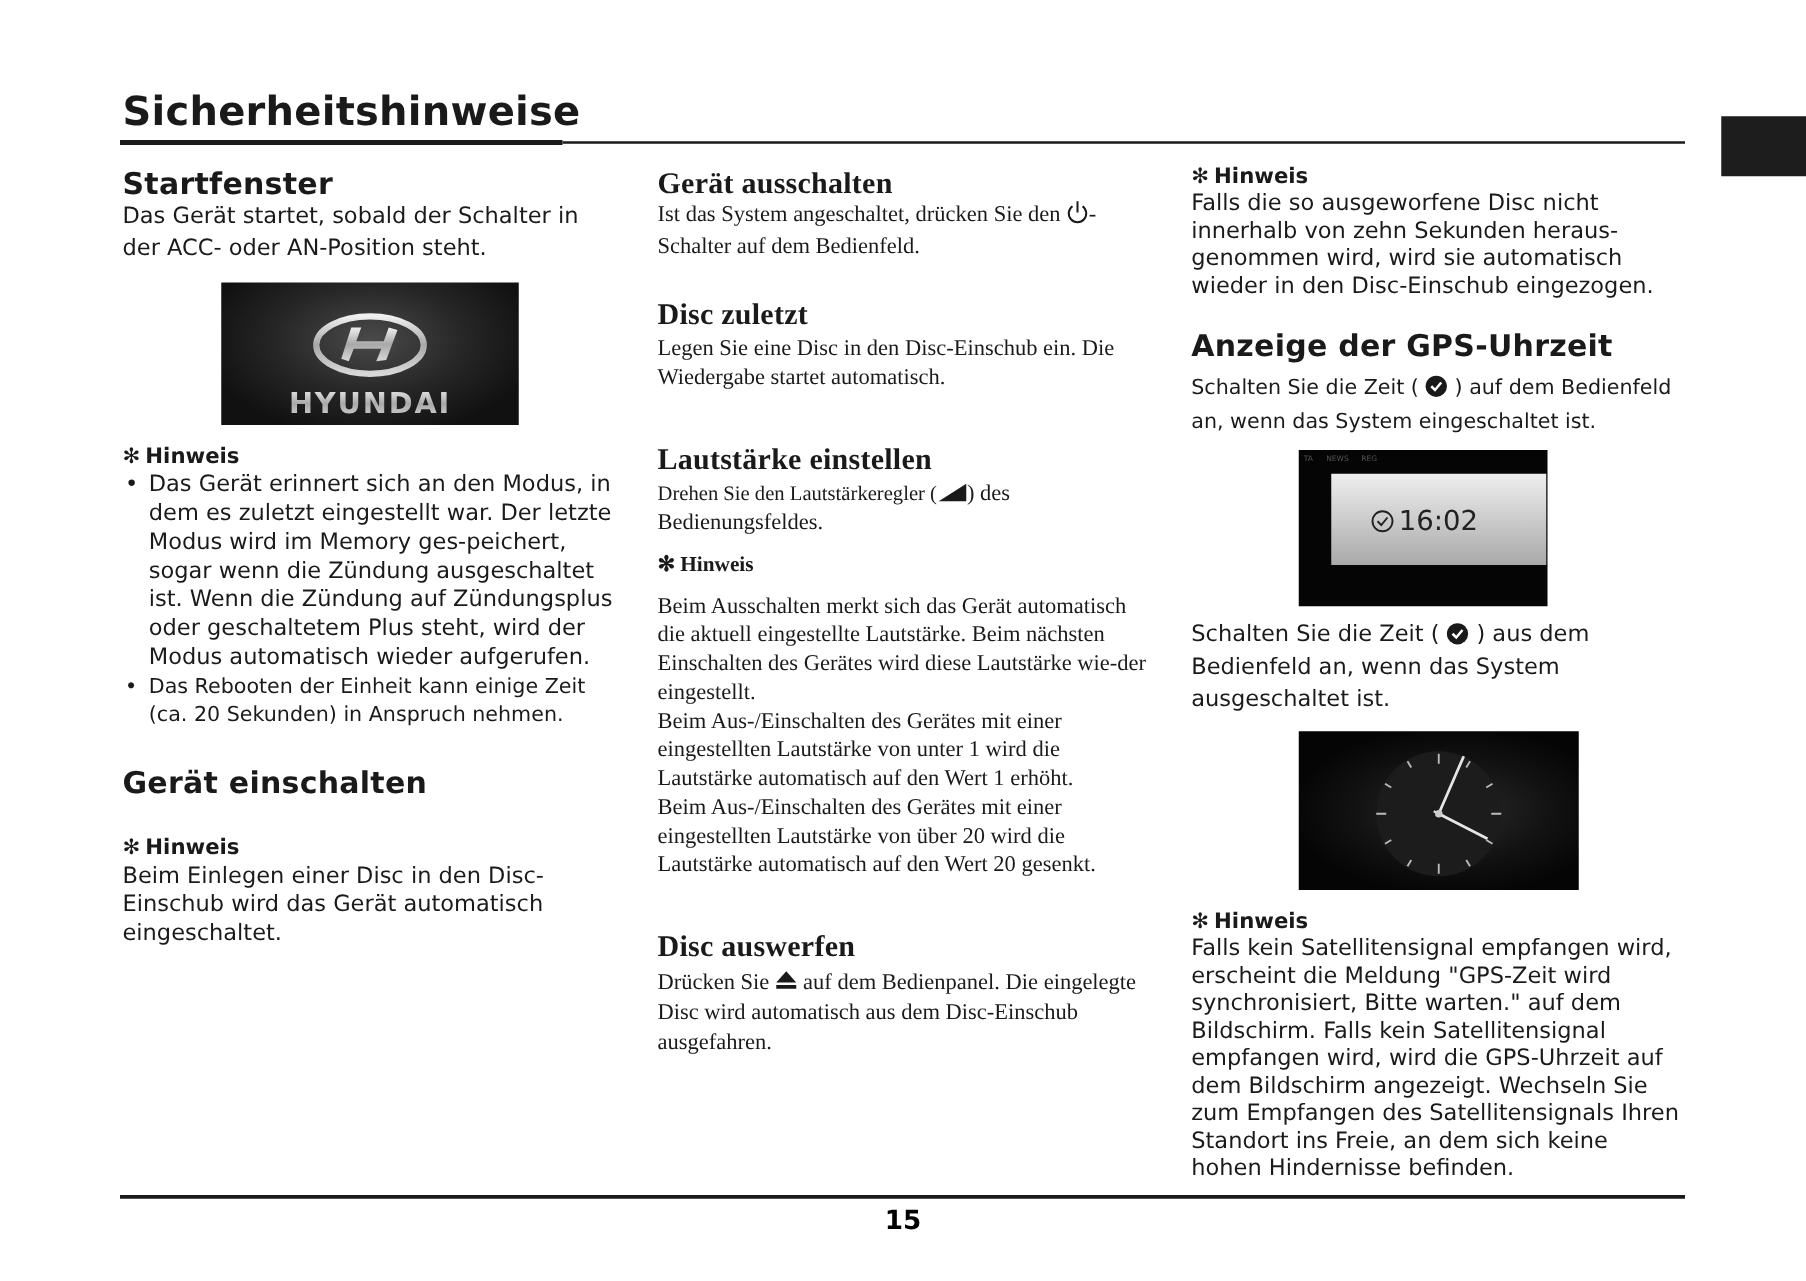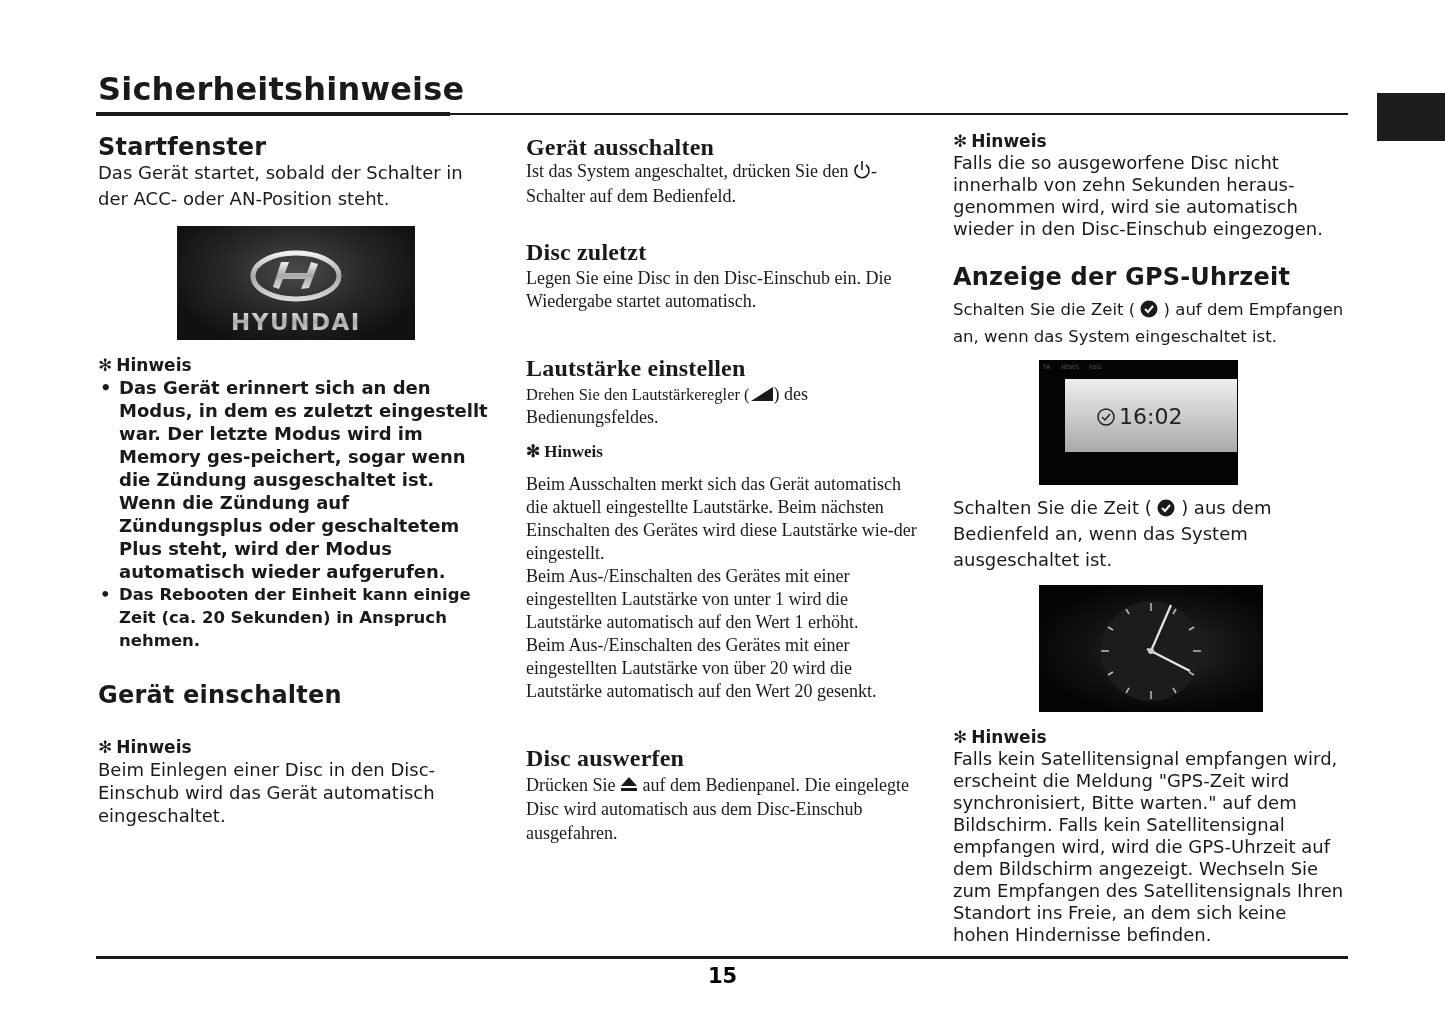--- a/index.html
+++ b/index.html
@@ -19,21 +19,21 @@
   .col2 { left: 526px; width: 395px; font-family: Liberation Serif, serif; }
   .col3 { left: 953px; width: 395px; }
 
   .h2 { font-size: 24px; font-weight: bold; margin: 0; line-height: 30px; letter-spacing: 0.2px; }
   .p { font-size: 18px; line-height: 23px; margin: 0; font-weight: normal; }
   .p-loose { line-height: 26px; }
   .p-small { font-size: 16.5px; }
   .note-title { font-size: 17px; font-weight: bold; margin: 0; line-height: 22px; }
   .note-title .star { font-weight: bold; margin-right: 4px; }
   ul.bullets { list-style: none; margin: 0; padding: 0; }
-  ul.bullets li { position: relative; padding-left: 21px; font-size: 18px; line-height: 23px; font-weight: bold; }
+  ul.bullets li { position: relative; padding-left: 21px; font-size: 18px; line-height: 23px; }
   ul.bullets li.small { font-size: 16.5px; }
   ul.bullets li::before { content: "•"; position: absolute; left: 2px; top: 0; }
 
   .ico { display: inline-block; vertical-align: -3px; }
   .img-box { background: #111; position: relative; overflow: hidden; }
 
   .hyundai { margin: 14px 0 0 79px; width: 238px; height: 114px;
              background: radial-gradient(ellipse at 50% 40%, #4a4a4a 0%, #262626 45%, #111 80%); }
   .clockpop { margin: 10px 0 0 86px; width: 199px; height: 125px; background: #050505; }
   .analog { margin: 12px 0 0 86px; width: 224px; height: 127px;
@@ -135,21 +135,21 @@
       <span class="star">✻</span><span>Hinweis</span>
     </p>
     <p class="p" style="line-height:22px">Falls die so ausgeworfene Disc nicht innerhalb von zehn Sekunden heraus-genommen wird, wird sie automatisch wieder in den Disc-Einschub eingezogen.</p>
   </div>
 
   <section style="margin-top:22px">
     <h2 class="h2">Anzeige der GPS-Uhrzeit</h2>
     <p class="p p-small" style="line-height:27px;margin-top:4px"><span>Schalten Sie die Zeit ( </span><svg class="ico" width="18" height="18" viewBox="0 0 18 18">
           <circle cx="9" cy="9" r="8.5" fill="#1a1a1a"></circle>
           <path d="M5 9 L8 12 L13 6" fill="none" stroke="#fff" stroke-width="2"></path>
-        </svg><span> ) auf dem Empfangen an, wenn das System eingeschaltet ist.</span></p>
+        </svg><span> ) auf dem Bedienfeld an, wenn das System eingeschaltet ist.</span></p>
 
     <div class="img-box clockpop">
       <svg width="224" height="125" viewBox="0 0 224 125">
         <text x="4" y="9" font-family="DejaVu Sans, sans-serif" font-size="6" fill="#555">TA</text>
         <text x="22" y="9" font-family="DejaVu Sans, sans-serif" font-size="6" fill="#555">NEWS</text>
         <text x="50" y="9" font-family="DejaVu Sans, sans-serif" font-size="6" fill="#555">REG</text>
         <text x="200" y="28" font-family="DejaVu Sans, sans-serif" font-size="12" fill="#666">02</text>
         <defs>
           <linearGradient id="popg" x1="0" y1="0" x2="0" y2="1">
             <stop offset="0" stop-color="#efefef"></stop>

